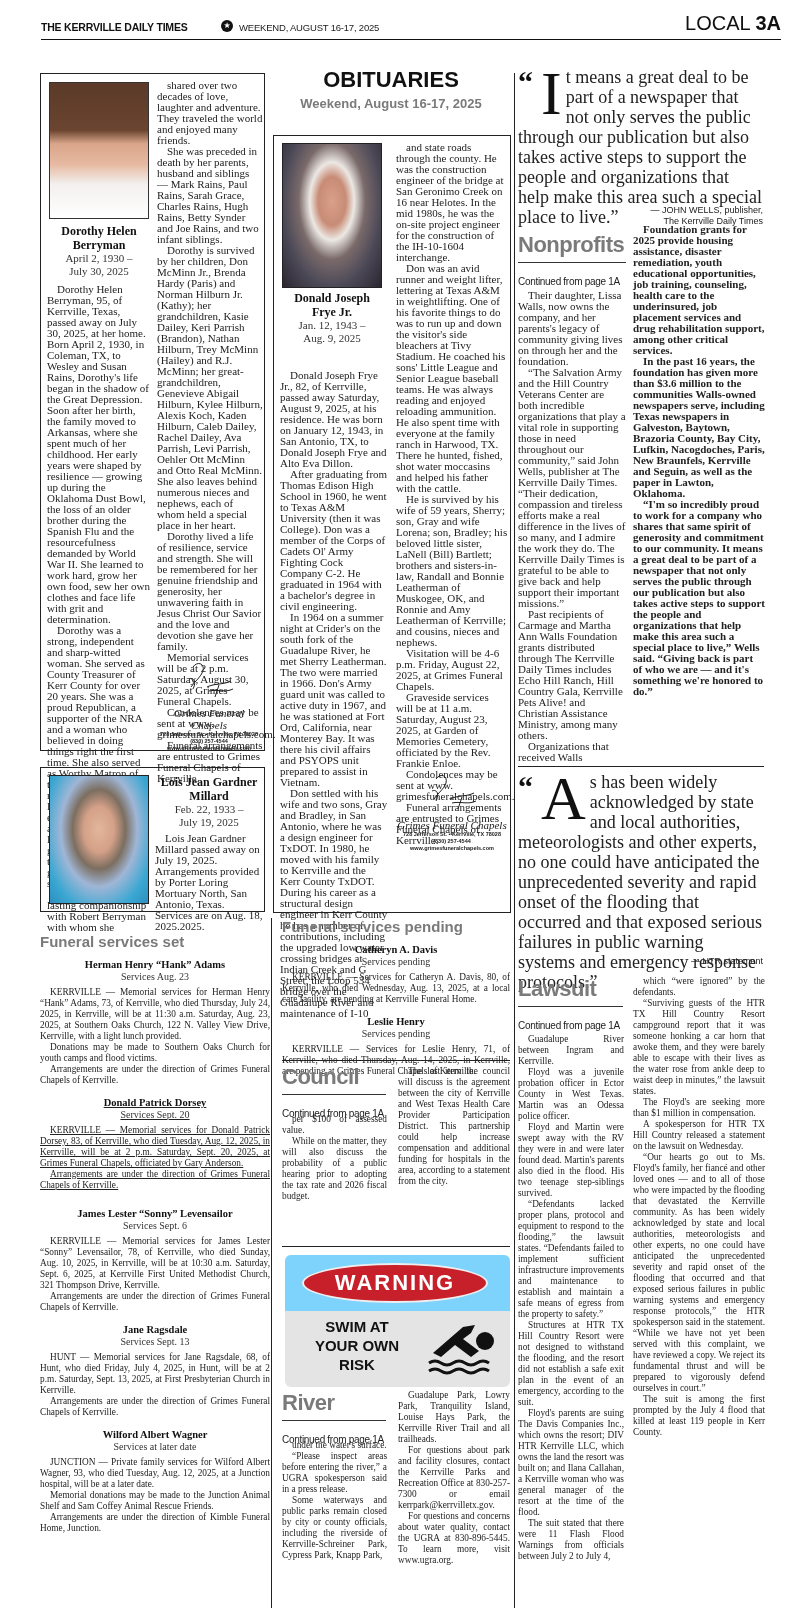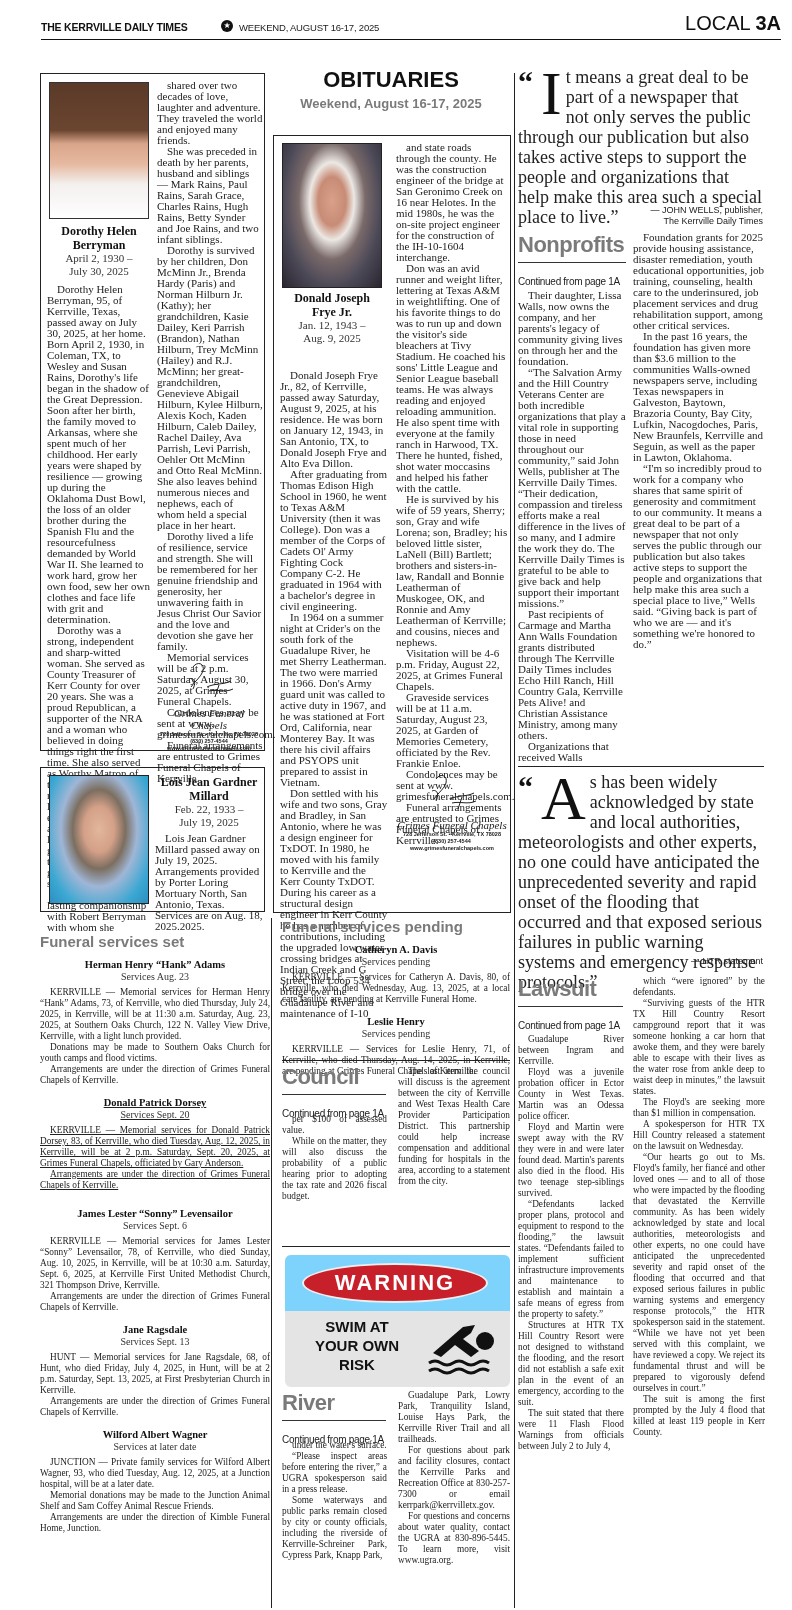--- a/index.html
+++ b/index.html
@@ -262,21 +262,21 @@
 <div class="abs" style="left:518px; top:232px; width:245px;">
   <div class="big-head" style="width:110px;">Nonprofits</div>
   <div class="cont" style="width:108px; margin-top:4px;">Continued from page 1A</div>
 </div>
 <div class="abs body-text" id="nonprofits-col1" style="left:518px; top:290px; width:108px;">
     <p>Their daughter, Lissa Walls, now owns the company, and her parents's legacy of community giving lives on through her and the foundation.</p>
     <p>“The Salvation Army and the Hill Country Veterans Center are both incredible organizations that play a vital role in supporting those in need throughout our community,” said John Wells, publisher at The Kerrville Daily Times. “Their dedication, compassion and tireless efforts make a real difference in the lives of so many, and I admire the work they do. The Kerrville Daily Times is grateful to be able to give back and help support their important missions.”</p>
     <p>Past recipients of Carmage and Martha Ann Walls Foundation grants distributed through The Kerrville Daily Times includes Echo Hill Ranch, Hill Country Gala, Kerrville Pets Alive! and Christian Assistance Ministry, among many others.</p>
     <p>Organizations that received Walls</p>
   </div>
-<div class="abs body-text" id="nonprofits-col2" style="left:633px; top:232px; width:132px;">
+<div class="abs body-text" id="nonprofits-col2" style="left:633px; top:224px; width:132px;font-weight:bold;">
     <p>Foundation grants for 2025 provide housing assistance, disaster remediation, youth educational opportunities, job training, counseling, health care to the underinsured, job placement services and drug rehabilitation support, among other critical services.</p>
     <p>In the past 16 years, the foundation has given more than $3.6 million to the communities Walls-owned newspapers serve, including Texas newspapers in Galveston, Baytown, Brazoria County, Bay City, Lufkin, Nacogdoches, Paris, New Braunfels, Kerrville and Seguin, as well as the paper in Lawton, Oklahoma.</p>
     <p>“I'm so incredibly proud to work for a company who shares that same spirit of generosity and commitment to our community. It means a great deal to be part of a newspaper that not only serves the public through our publication but also takes active steps to support the people and organizations that help make this area such a special place to live,” Wells said. “Giving back is part of who we are — and it's something we're honored to do.”</p>
   </div>
 
 <div class="abs rule" style="left:518px; top:766px; width:246px; height:1px;"></div>
 
 <div class="abs quote" style="left:518px; top:772px; width:245px;">
   <span class="qmark">“</span><span class="dropcap">A</span><span>s has been widely acknowledged by state and local authorities, meteorologists and other experts, no one could have anticipated the unprecedented severity and rapid onset of the flooding that occurred and that exposed serious failures in public warning systems and emergency response protocols.”</span>
 </div>
@@ -285,20 +285,21 @@
 <div class="abs" style="left:518px; top:976px; width:245px;">
   <div class="big-head" style="width:110px;">Lawsuit</div>
   <div class="cont" style="width:105px; margin-top:4px;">Continued from page 1A</div>
 </div>
 <div class="abs svc-body" id="lawsuit-col1" style="left:518px; top:1034px; width:106px;">
     <p>Guadalupe River between Ingram and Kerrville.</p>
     <p>Floyd was a juvenile probation officer in Ector County in West Texas. Martin was an Odessa police officer.</p>
     <p>Floyd and Martin were swept away with the RV they were in and were later found dead. Martin's parents also died in the flood. His two teenage step-siblings survived.</p>
     <p>“Defendants lacked proper plans, protocol and equipment to respond to the flooding,” the lawsuit states. “Defendants failed to implement sufficient infrastructure improvements and maintenance to establish and maintain a safe means of egress from the property to safety.”</p>
     <p>Structures at HTR TX Hill Country Resort were not designed to withstand the flooding, and the resort did not establish a safe exit plan in the event of an emergency, according to the suit.</p>
+    <p>Floyd's parents are suing The Davis Companies Inc., which owns the resort; DIV HTR Kerrville LLC, which owns the land the resort was built on; and Ilana Callahan, a Kerrville woman who was general manager of the resort at the time of the flood.</p>
     <p>The suit stated that there were 11 Flash Flood Warnings from officials between July 2 to July 4,</p>
   </div>
 <div class="abs svc-body" id="lawsuit-col2" style="left:633px; top:976px; width:132px;">
     <p>which “were ignored” by the defendants.</p>
     <p>“Surviving guests of the HTR TX Hill Country Resort campground report that it was someone honking a car horn that awoke them, and they were barely able to escape with their lives as the water rose from ankle deep to waist deep in minutes,” the lawsuit states.</p>
     <p>The Floyd's are seeking more than $1 million in compensation.</p>
     <p>A spokesperson for HTR TX Hill Country released a statement on the lawsuit on Wednesday.</p>
     <p>“Our hearts go out to Ms. Floyd's family, her fiancé and other loved ones — and to all of those who were impacted by the flooding that devastated the Kerrville community. As has been widely acknowledged by state and local authorities, meteorologists and other experts, no one could have anticipated the unprecedented severity and rapid onset of the flooding that occurred and that exposed serious failures in public warning systems and emergency response protocols,” the HTR spokesperson said in the statement. “While we have not yet been served with this complaint, we have reviewed a copy. We reject its fundamental thrust and will be prepared to vigorously defend ourselves in court.”</p>
     <p>The suit is among the first prompted by the July 4 flood that killed at least 119 people in Kerr County.</p>
   </div>

